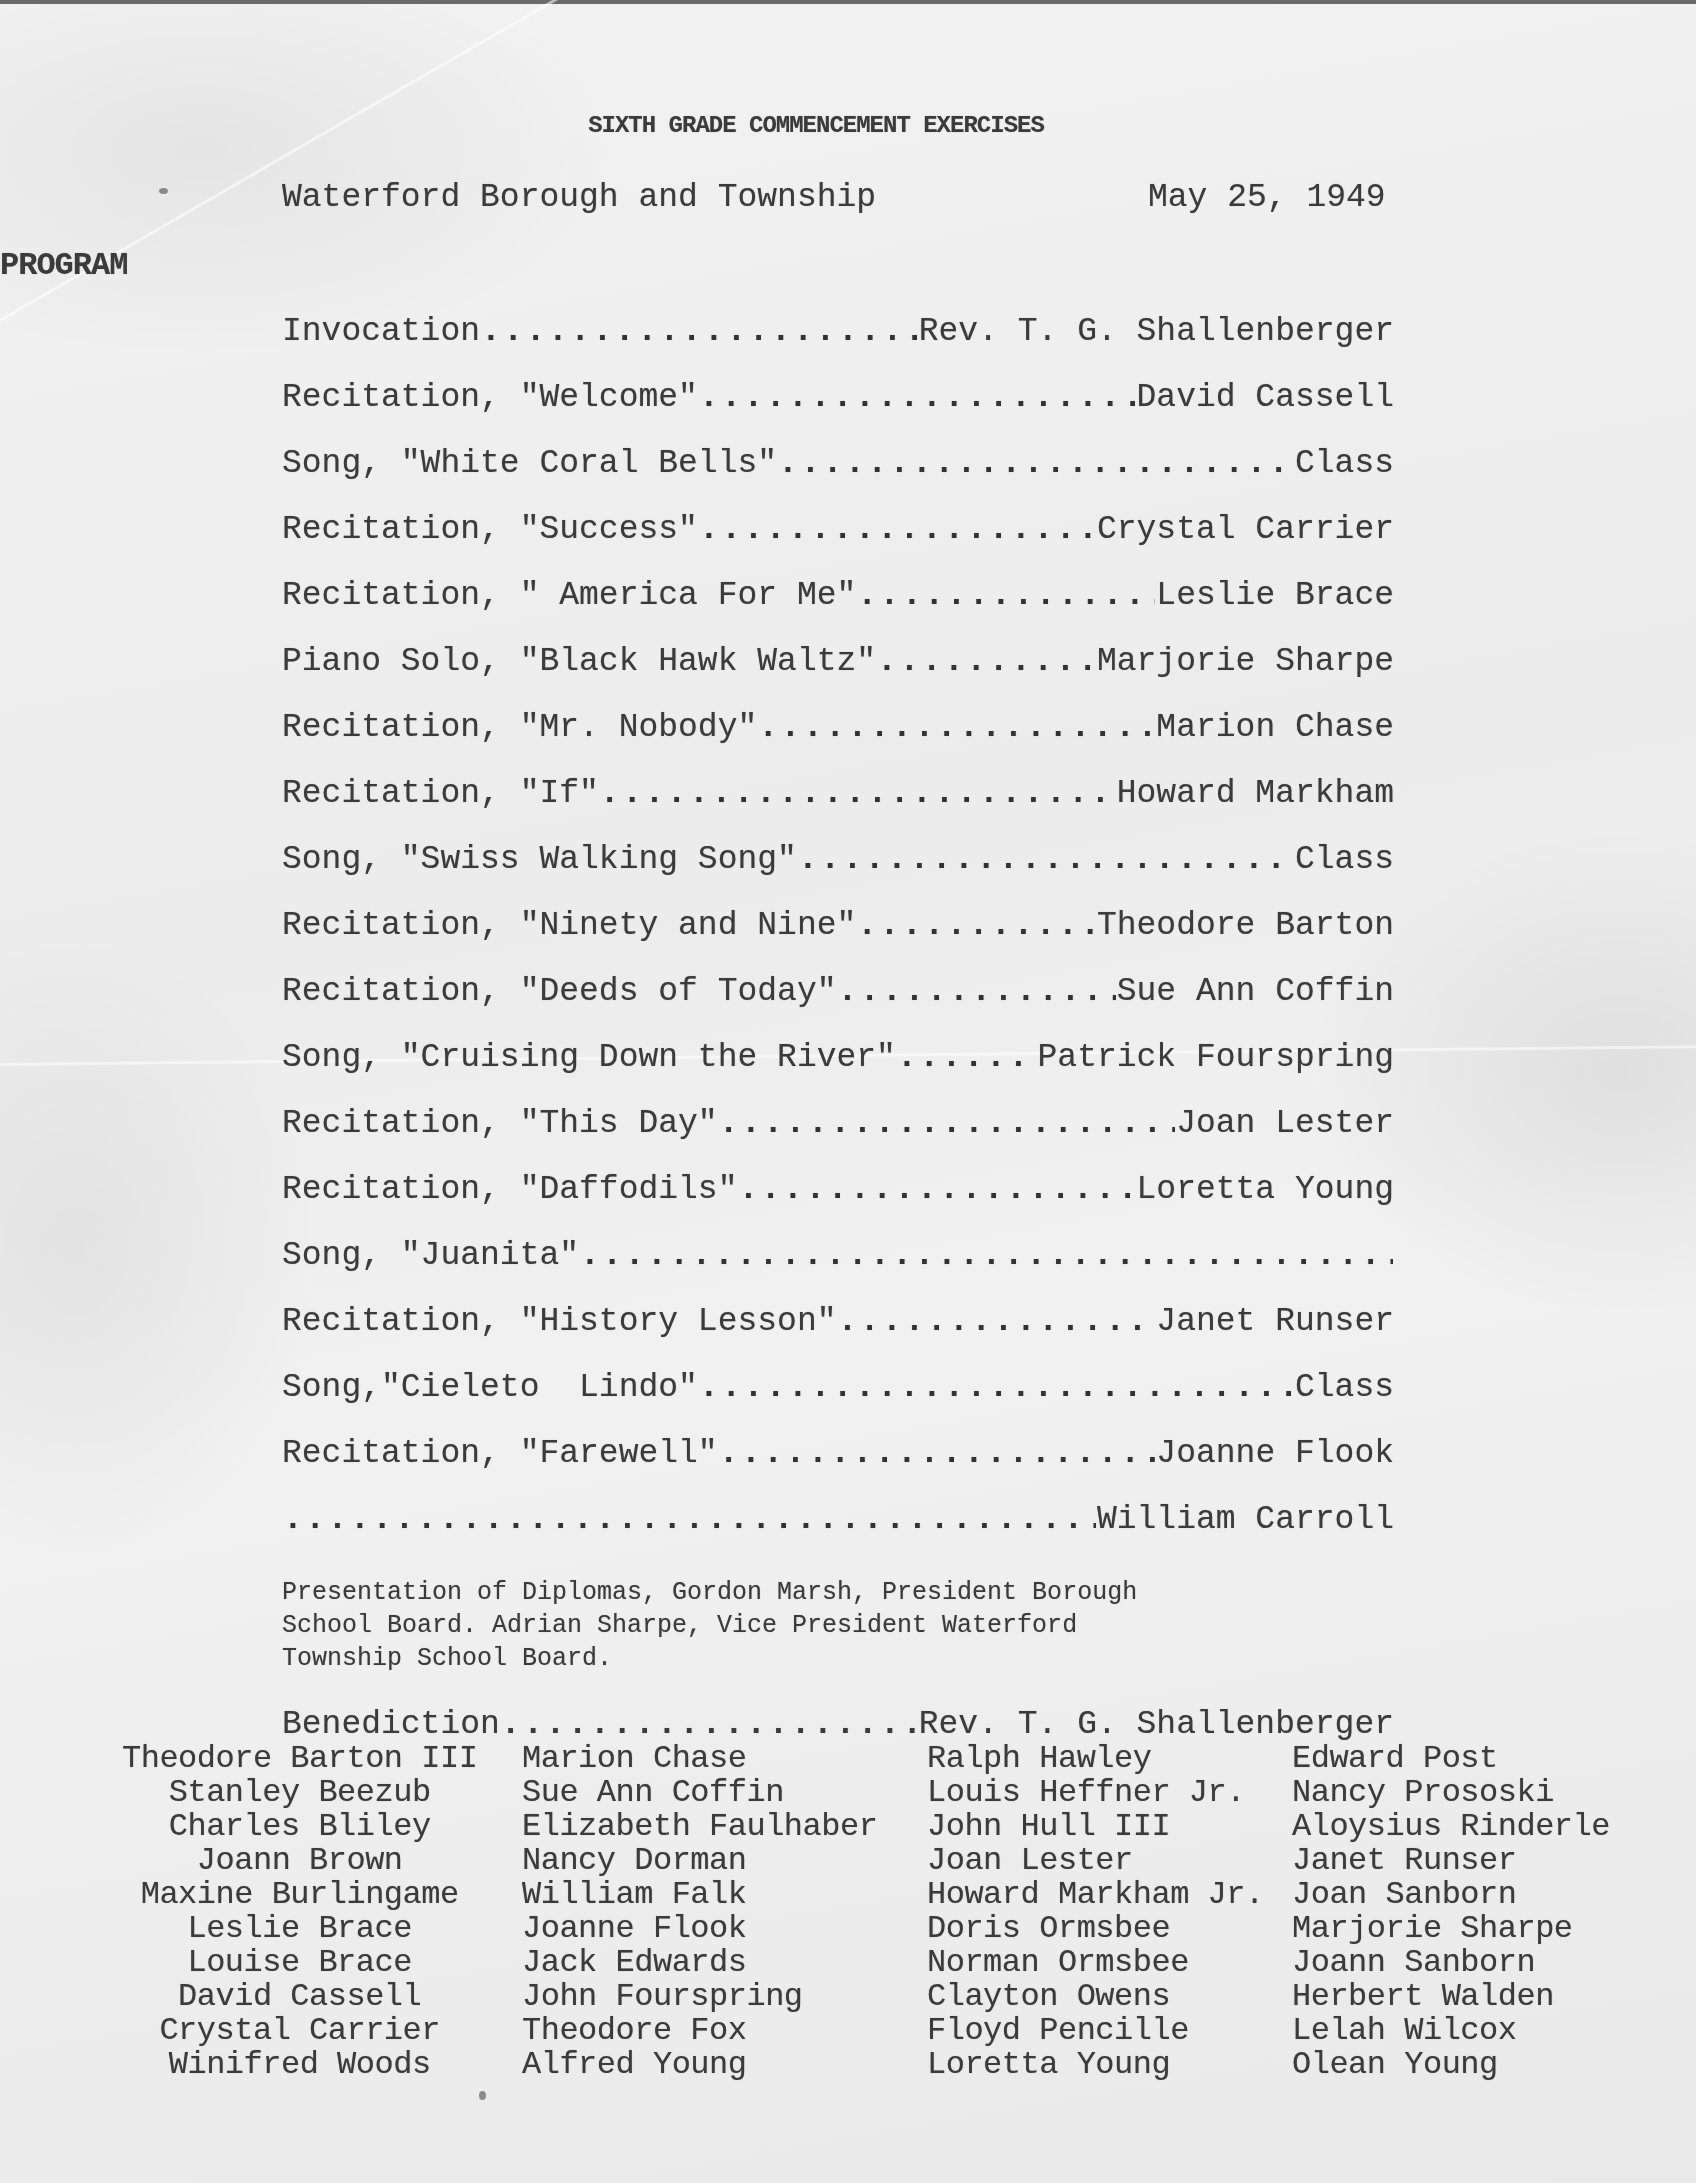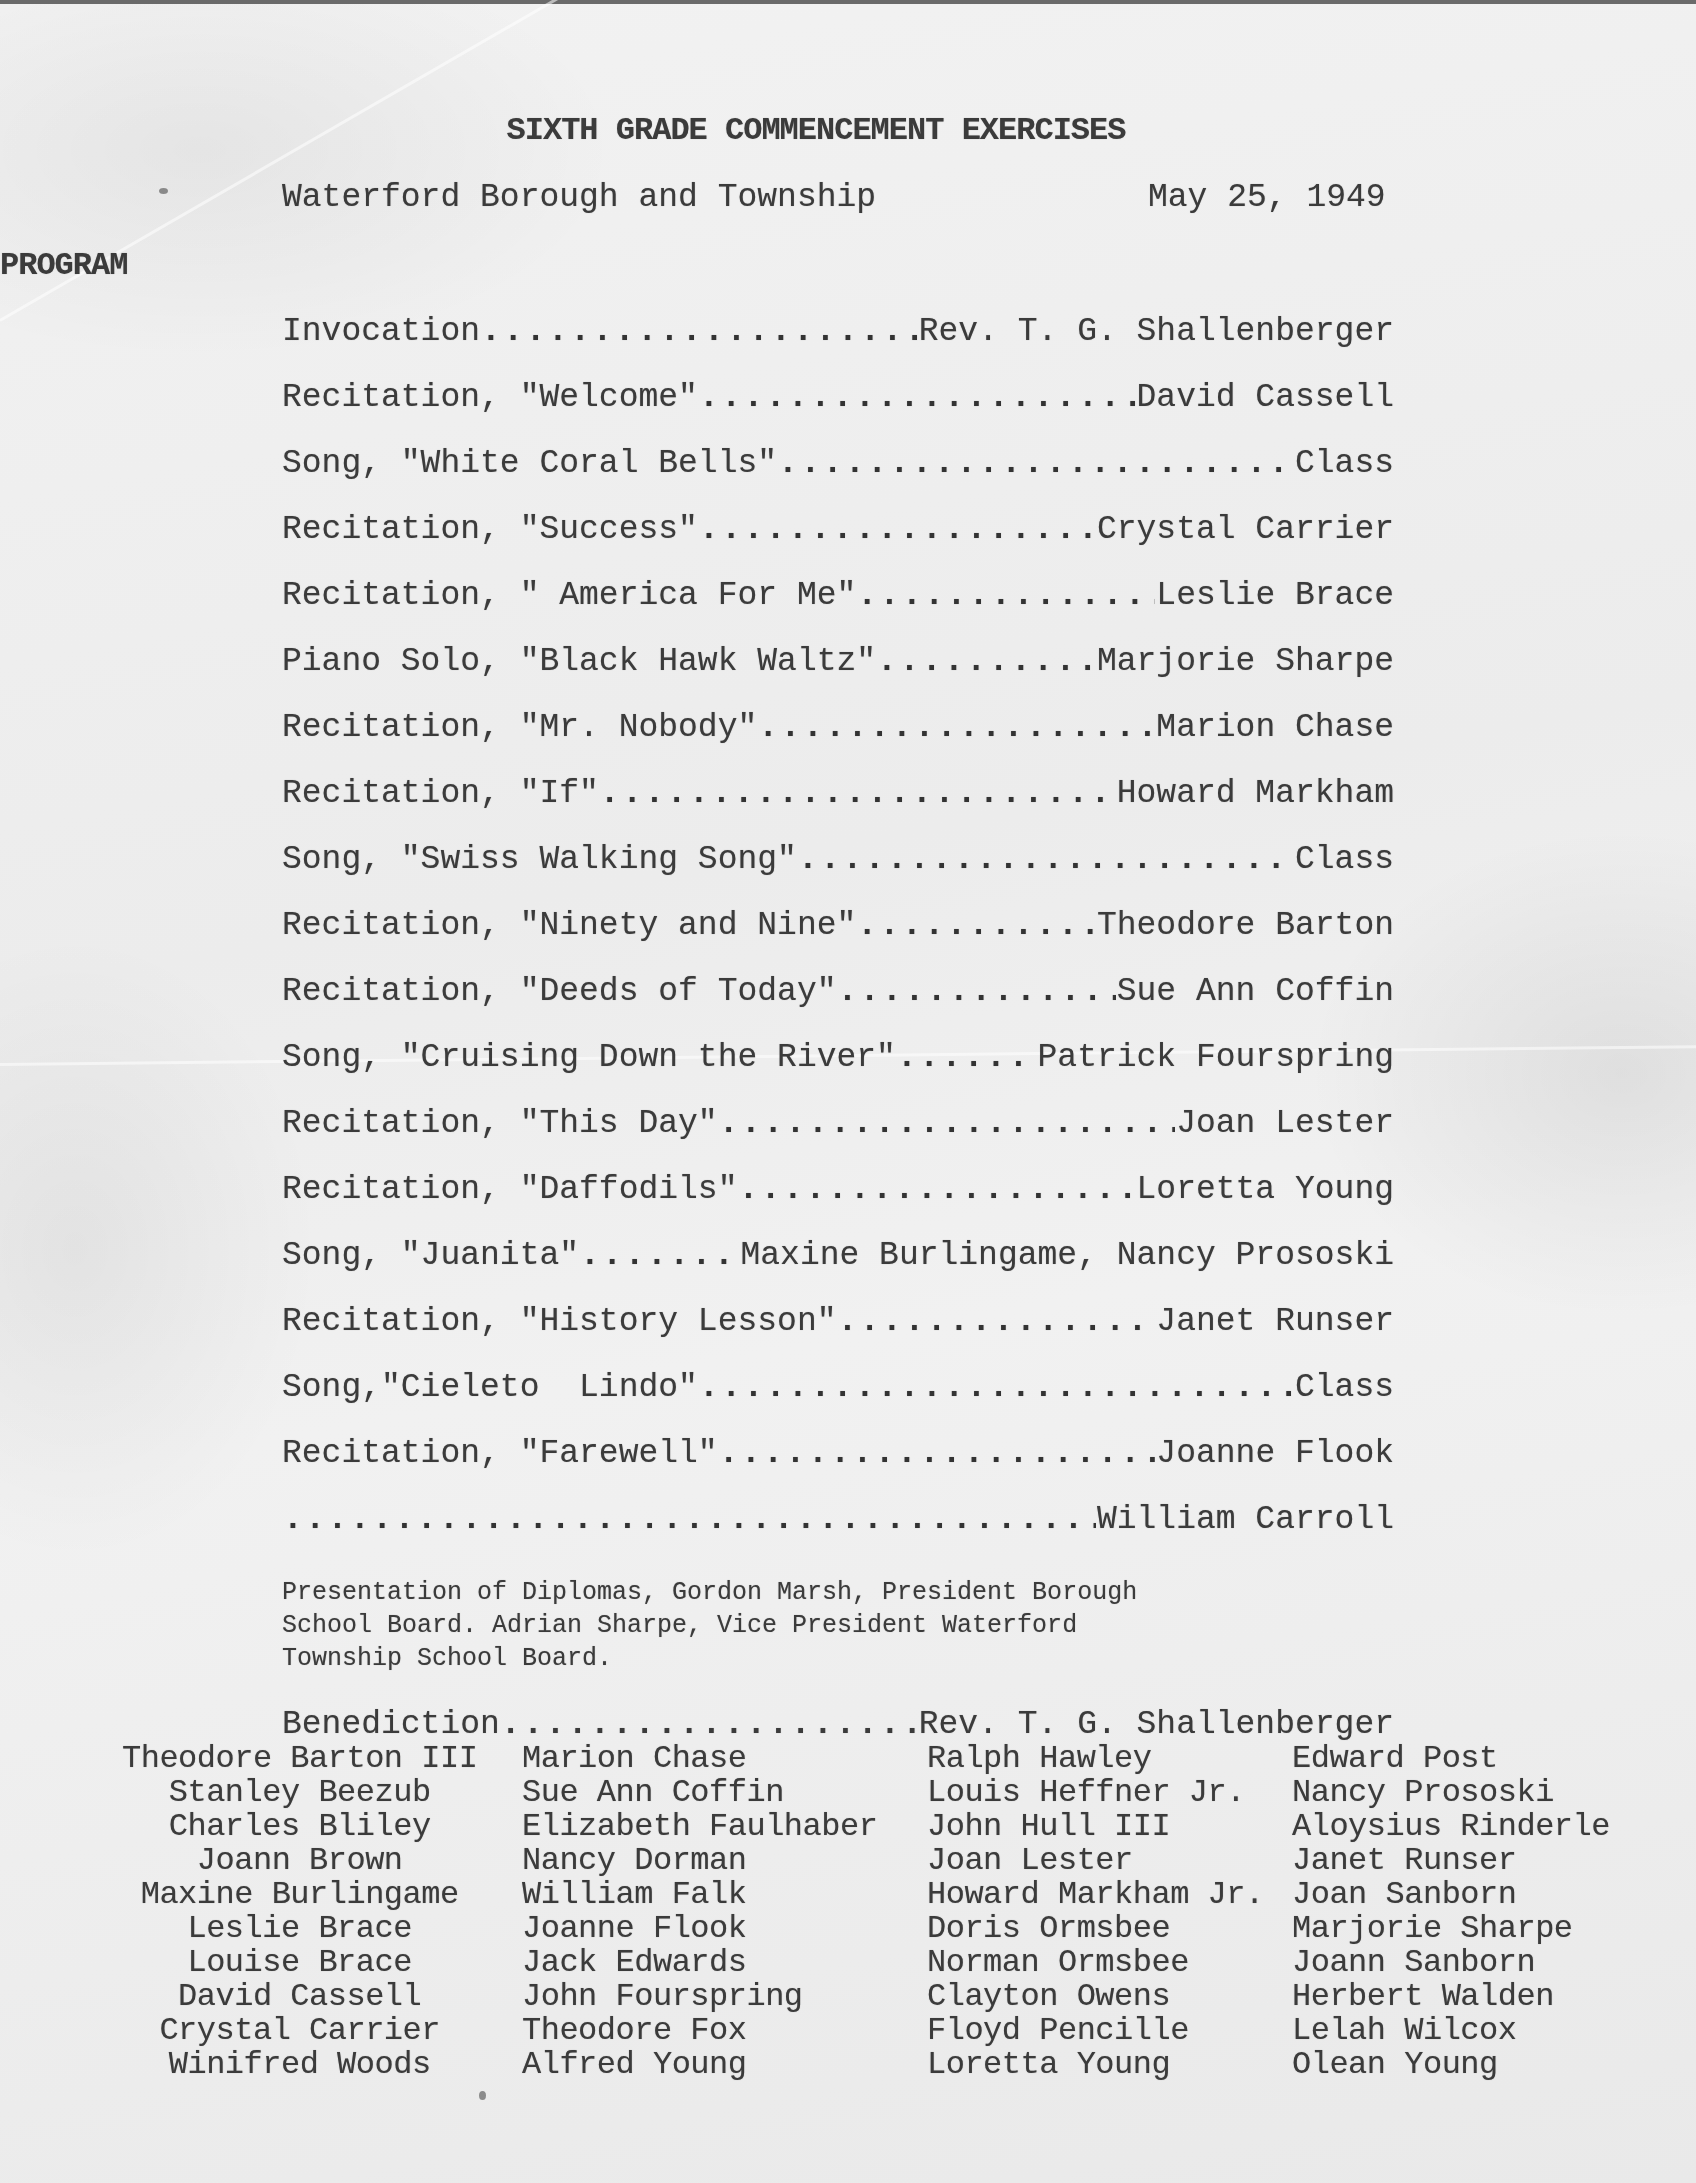--- a/index.html
+++ b/index.html
@@ -40,21 +40,21 @@
   .ink {
     color: #3b3b3b;
     text-shadow: 0 0 1px rgba(40,40,40,0.35);
     white-space: pre;
   }
   .title {
     position: absolute;
     top: 112px;
     left: 0; width: 1632px;
     text-align: center;
-    font-size: 32px;
+    font-size: 24px;
     font-weight: bold;
     letter-spacing: -1px;
   }
   .subhead {
     position: absolute;
     top: 179px;
     font-size: 33px;
   }
   .subhead.left { left: 282px; }
   .subhead.right { left: 1148px; width: 245px; text-align: left; }
@@ -227,21 +227,20 @@
     <span class="performer">Joan Lester</span>
   </div>
   <div class="prog-row ink">
     <span class="item">Recitation, "Daffodils"</span>
     <span class="leader">......................................................................</span>
     <span class="performer">Loretta Young</span>
   </div>
   <div class="prog-row ink">
     <span class="item">Song, "Juanita"</span>
     <span class="leader">......................................................................</span>
-    <span class="performer">Maxine Burlingame, Nancy Prososki</span>
   </div>
   <div class="prog-row ink">
     <span class="item">Recitation, "History Lesson"</span>
     <span class="leader">......................................................................</span>
     <span class="performer">Janet Runser</span>
   </div>
   <div class="prog-row ink">
     <span class="item">Song,"Cieleto  Lindo"</span>
     <span class="leader">......................................................................</span>
     <span class="performer">Class</span>

